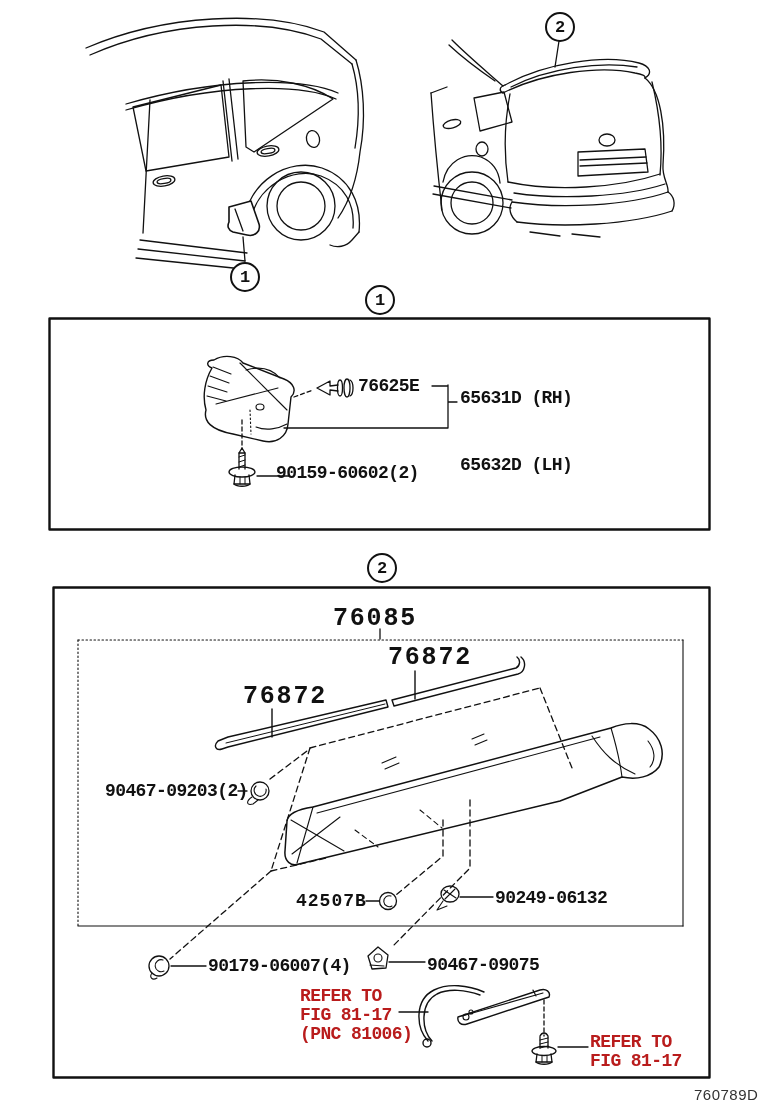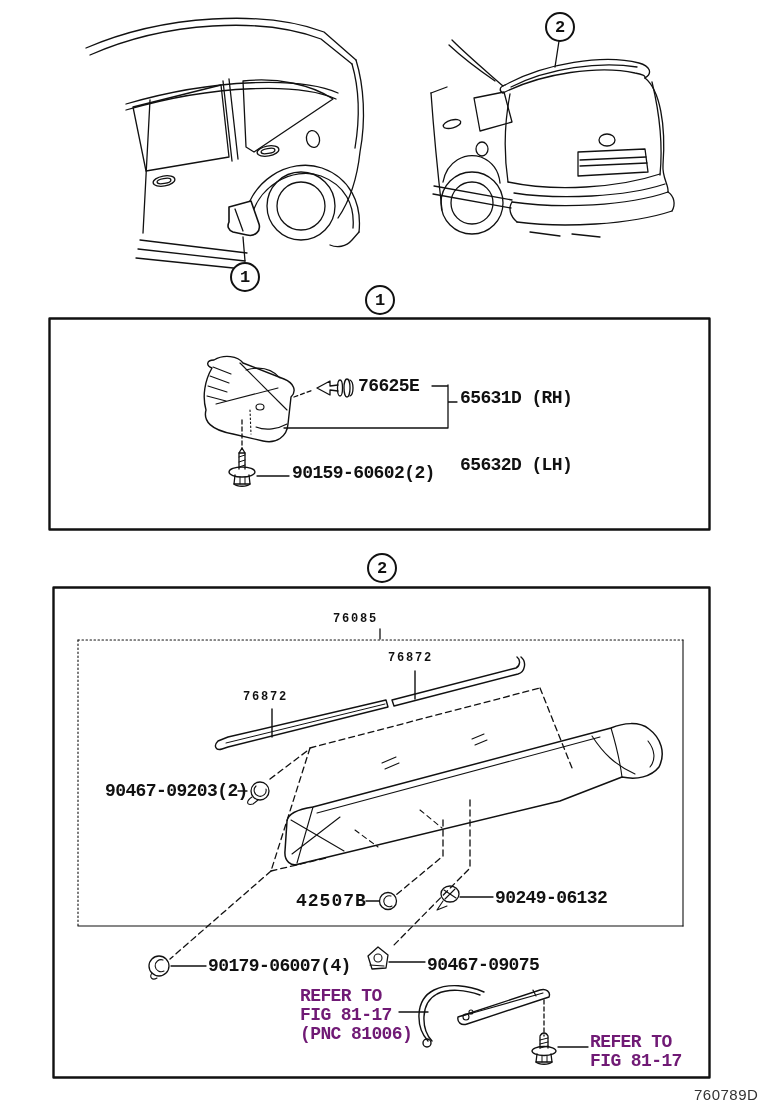--- a/index.html
+++ b/index.html
@@ -6,24 +6,24 @@
   .page{
     position:relative;width:760px;height:1112px;background:#ffffff;
     font-family:"Liberation Mono","DejaVu Sans Mono",monospace;
     overflow:hidden;color:#111;
   }
   svg.art{position:absolute;left:0;top:0;}
   .lbl{
     position:absolute;font-weight:bold;font-size:18px;line-height:18px;
     letter-spacing:-0.6px;white-space:pre;color:#111;
   }
-  .lbl.big{font-size:12px;line-height:20px;letter-spacing:1.8px;}
+  .lbl.big{font-size:25px;line-height:20px;letter-spacing:1.8px;}
   .note{
     position:absolute;font-weight:bold;font-size:18px;line-height:18.5px;
-    letter-spacing:-0.6px;white-space:pre;color:#701a75;
+    letter-spacing:-0.6px;white-space:pre;color:#b91c1c;
   }
   .callout{
     position:absolute;width:26px;height:26px;border:2px solid #111;border-radius:50%;
     display:flex;align-items:center;justify-content:center;
     font-weight:bold;font-size:17px;background:#fff;
   }
   .figcode{
     position:absolute;font-family:"Liberation Sans","DejaVu Sans",sans-serif;
     font-size:15px;letter-spacing:0.5px;color:#333;
   }
@@ -243,21 +243,21 @@
   <div class="callout" style="left:545px;top:12px;">
     <span>2</span>
   </div>
   <div class="callout" style="left:367px;top:553px;">
     <span>2</span>
   </div>
 
   <div class="lbl" style="left:358px;top:377px;">76625E</div>
   <div class="lbl" style="left:460px;top:389px;">65631D (RH)</div>
   <div class="lbl" style="left:460px;top:408px;margin-top:48px;">65632D (LH)</div>
-  <div class="lbl" style="left:292px;top:464px;">90159-60602(2)</div>
+  <div class="lbl" style="left:276px;top:464px;">90159-60602(2)</div>
 
   <div class="lbl big" style="left:333px;top:609px;">76085</div>
   <div class="lbl big" style="left:243px;top:687px;">76872</div>
   <div class="lbl big" style="left:388px;top:648px;">76872</div>
   <div class="lbl" style="left:87px;top:782px;margin-left:18px;">90467-09203(2)</div>
   <div class="lbl" style="left:296px;top:892px;letter-spacing:1px;">42507B</div>
   <div class="lbl" style="left:495px;top:889px;">90249-06132</div>
   <div class="lbl" style="left:208px;top:957px;">90179-06007(4)</div>
   <div class="lbl" style="left:427px;top:956px;">90467-09075</div>
 

